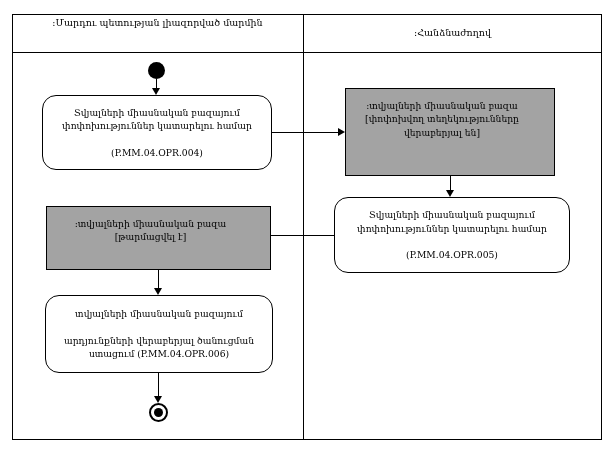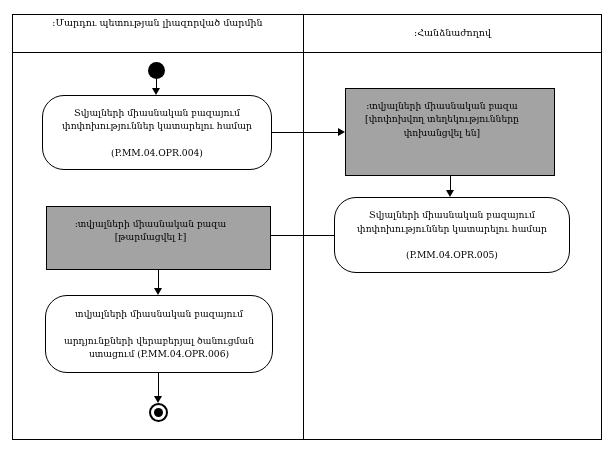--- a/index.html
+++ b/index.html
@@ -37,21 +37,21 @@
     white-space:nowrap;
   }
   #lane-title-left{left:12px;top:17px;width:291px;}
   #lane-title-right{left:303px;top:27px;width:299px;}
 
   
   .activity{
     position:absolute;
     box-sizing:border-box;
     border:1px solid #000;
-    border-radius:22px;
+    border-radius:14px;
     background:#fff;
     display:flex;
     align-items:center;
     justify-content:center;
     text-align:center;
     font-size:9.2px;
     line-height:13.4px;
     padding:17px 8px;
   }
   .objnode{
@@ -141,21 +141,21 @@
     </span>
   </div>
 
   <div class="edge edge-h" style="left:272px;top:132px;width:68px;"></div>
   <div class="arrow arrow-right" style="left:338px;top:128px;"></div>
 
   <div class="objnode" id="object1" style="left:345px;top:88px;width:210px;height:88px;">
     <span class="node-text">
       <span>:տվյալների միասնական բազա</span><br>
       <span>[փոփոխվող տեղեկությունները</span><br>
-      <span>փոխանցվել են]</span>
+      <span>վերաբերյալ են]</span>
     </span>
   </div>
 
   <div class="edge edge-v" style="left:450px;top:176px;height:18px;"></div>
   <div class="arrow arrow-down" style="left:446px;top:190px;"></div>
 
   <div class="activity" id="activity2" style="left:334px;top:197px;width:236px;height:76px;">
     <span class="node-text">
       <span>Տվյալների միասնական բազայում</span><br>
       <span>փոփոխություններ կատարելու համար</span><br>

